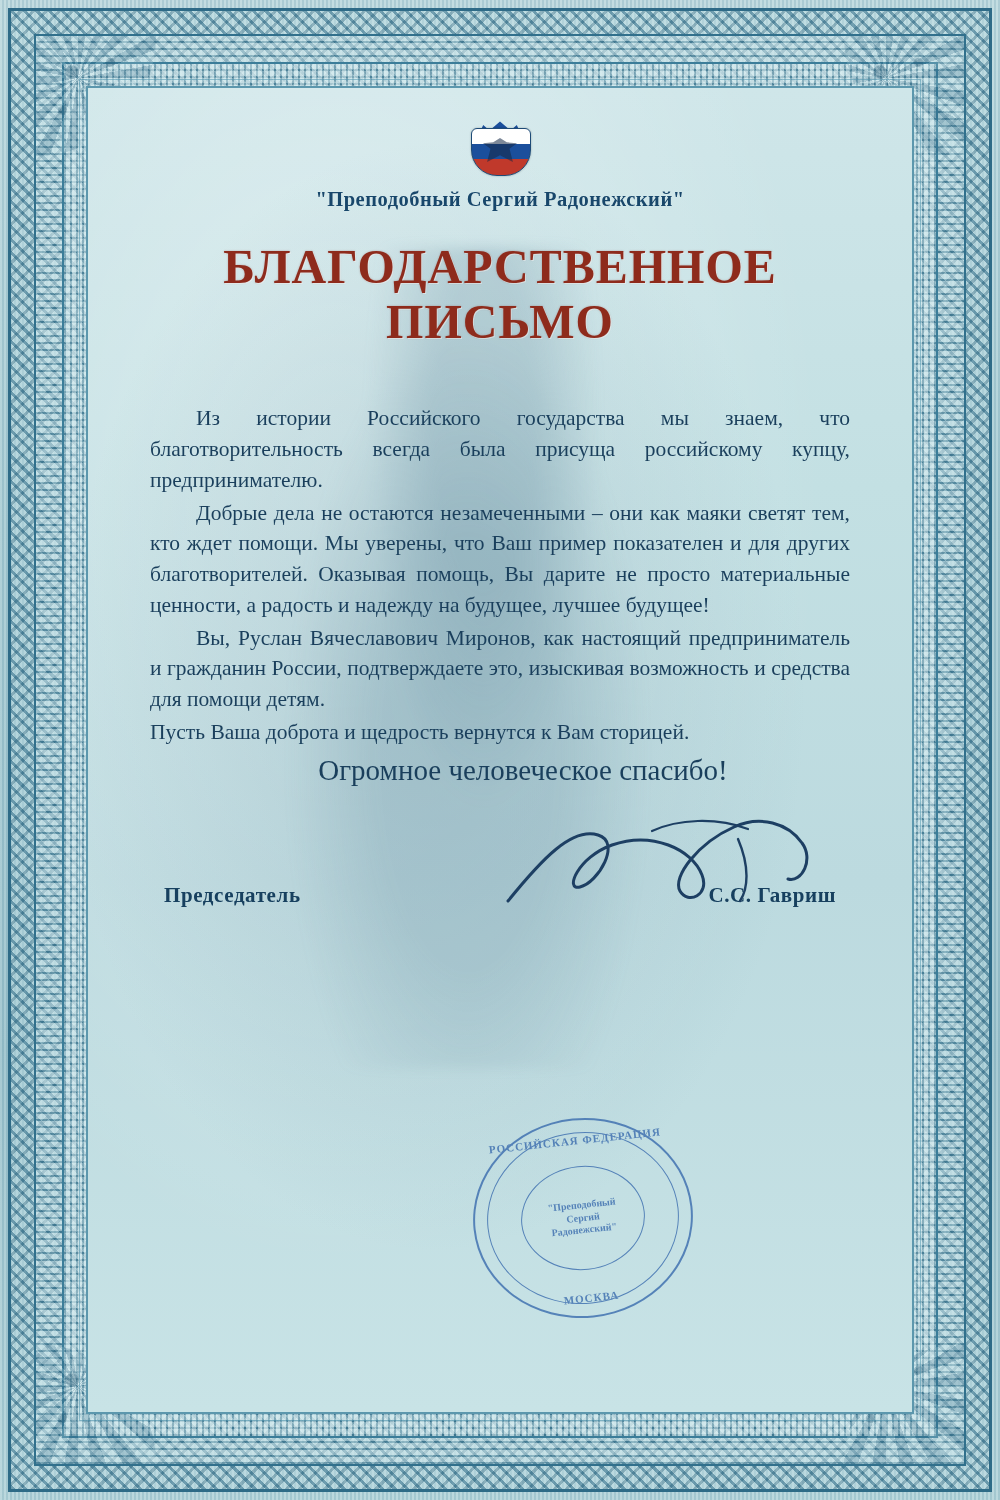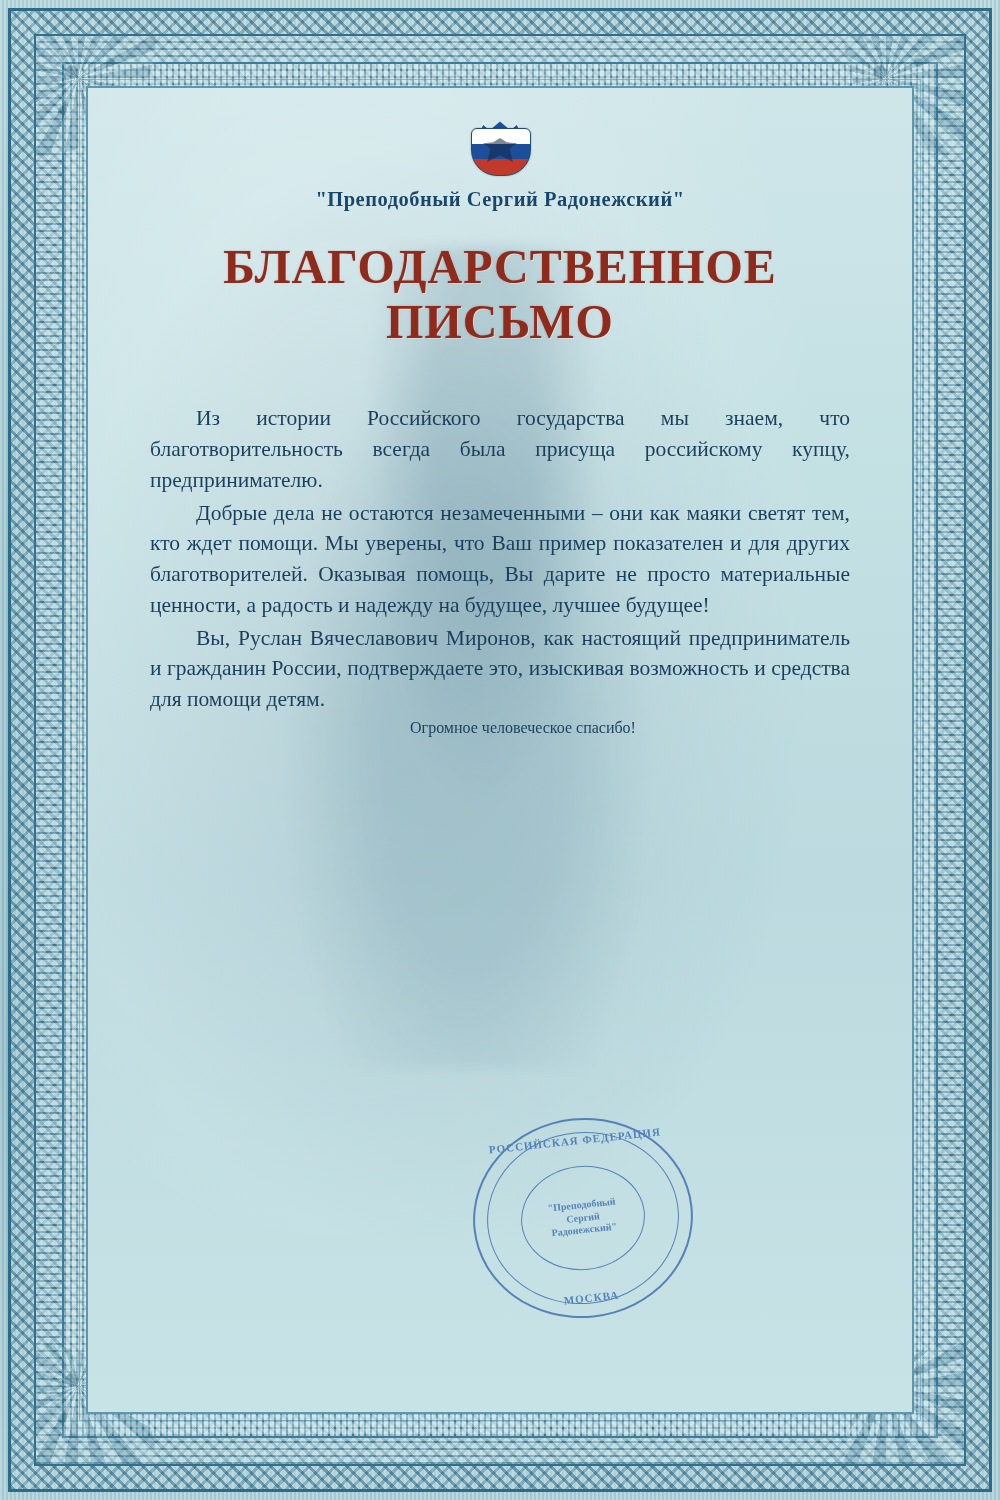--- a/index.html
+++ b/index.html
@@ -193,21 +193,21 @@
   }
   .body-text p {
     margin: 0 0 2px 0;
     text-indent: 46px;
   }
   .body-text p.no-indent { text-indent: 0; }
   .thanks {
     margin-top: 28px;
     text-align: center;
     text-indent: 0;
-    font-size: 16px;
+    font-size: 29px;
     color: #1a3f5c;
   }
 
   
   .sign-row {
     position: relative;
     z-index: 2;
     margin-top: 92px;
     display: flex;
     justify-content: space-between;
@@ -302,31 +302,41 @@
     <div class="org-line">
       <span class="l2">"Преподобный Сергий Радонежский"</span>
     </div>
 
     <h1 class="doc-title">БЛАГОДАРСТВЕННОЕ ПИСЬМО</h1>
 
     <div class="body-text">
       <p>Из истории Российского государства   мы знаем, что благотворительность всегда была присуща российскому купцу, предпринимателю.</p>
       <p>Добрые дела не остаются незамеченными – они как маяки светят тем, кто ждет помощи. Мы уверены, что Ваш пример показателен и для других благотворителей. Оказывая помощь, Вы дарите не просто материальные ценности, а радость и надежду на будущее, лучшее будущее!</p>
       <p>Вы, Руслан Вячеславович Миронов, как настоящий предприниматель и гражданин России, подтверждаете это, изыскивая возможность и средства для помощи детям.</p>
+      <p class="no-indent">Пусть Ваша доброта и щедрость вернутся к Вам сторицей.</p>
       <p class="thanks">Огромное человеческое спасибо!</p>
     </div>
 
     <div class="stamp">
       <div class="ring-outer"></div>
       <div class="ring-mid"></div>
       <div class="ring-inner"></div>
       <div class="stamp-top">РОССИЙСКАЯ ФЕДЕРАЦИЯ</div>
       <div class="stamp-center">
         <span>"Преподобный</span>
         <span>Сергий</span>
         <span>Радонежский"</span>
       </div>
       <div class="stamp-bottom">МОСКВА</div>
     </div>
 
+    <div class="sign-row">
+      <svg class="signature-scribble" viewBox="0 0 330 110">
+        <path d="M6,92 C40,50 70,18 96,26 C120,33 96,74 78,78 C62,82 76,48 110,36 C150,22 190,40 200,66 C208,86 186,96 178,82 C170,68 196,34 232,18 C258,6 286,14 300,34 C312,50 300,74 286,70" fill="none" stroke="#1d3f63" stroke-width="3" stroke-linecap="round"></path>
+        <path d="M150,22 C176,10 214,8 246,20" fill="none" stroke="#1d3f63" stroke-width="2.2" stroke-linecap="round"></path>
+        <path d="M236,30 C248,58 246,80 238,92" fill="none" stroke="#1d3f63" stroke-width="2.4" stroke-linecap="round"></path>
+      </svg>
+      <span>Председатель</span>
+      <span>С.С. Гавриш</span>
+    </div>
 
   </div>
 </div>
 
 </body></html>

